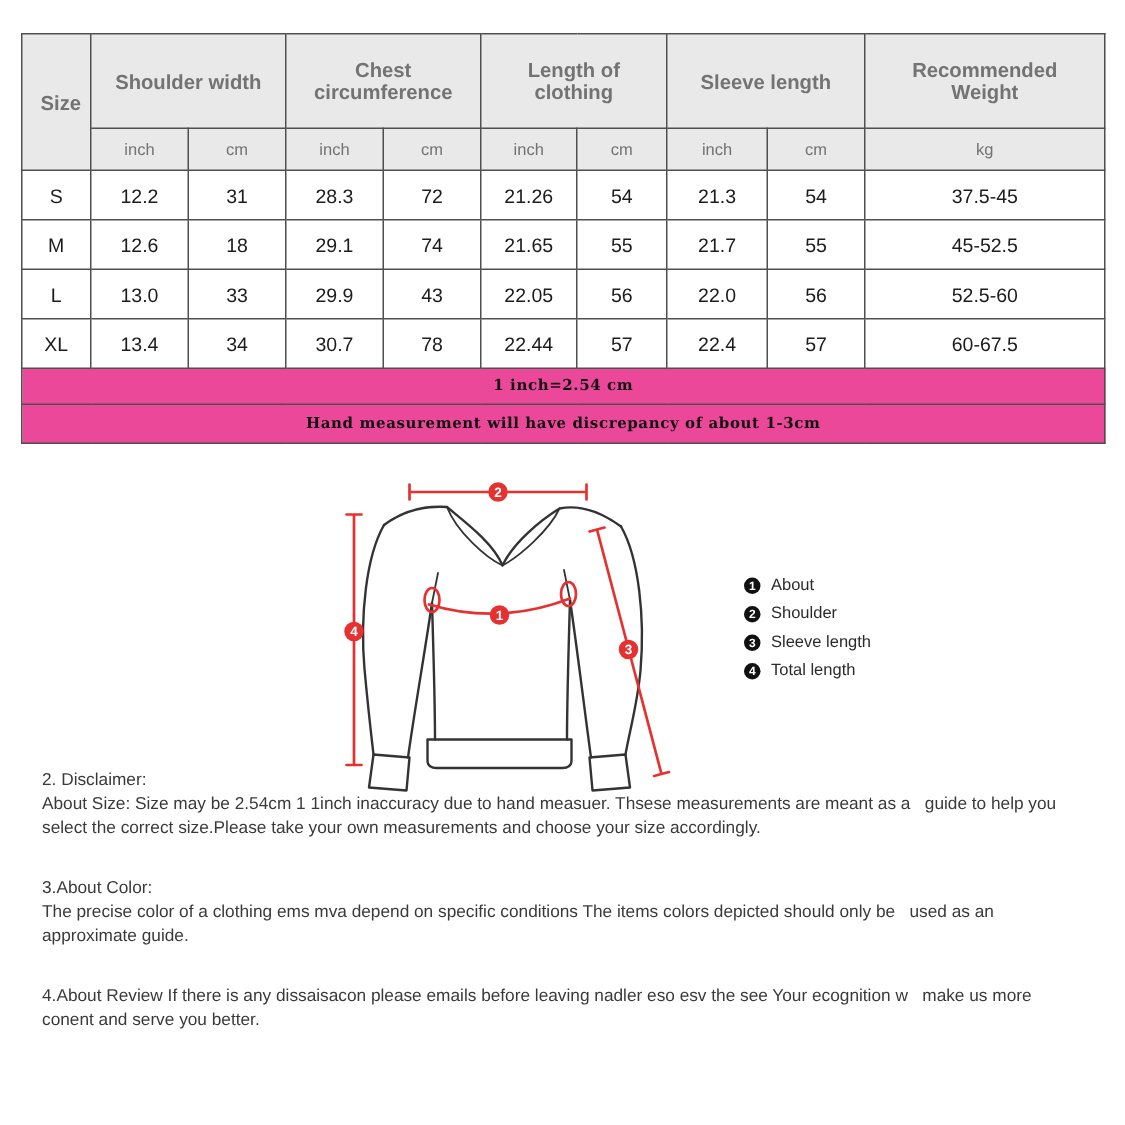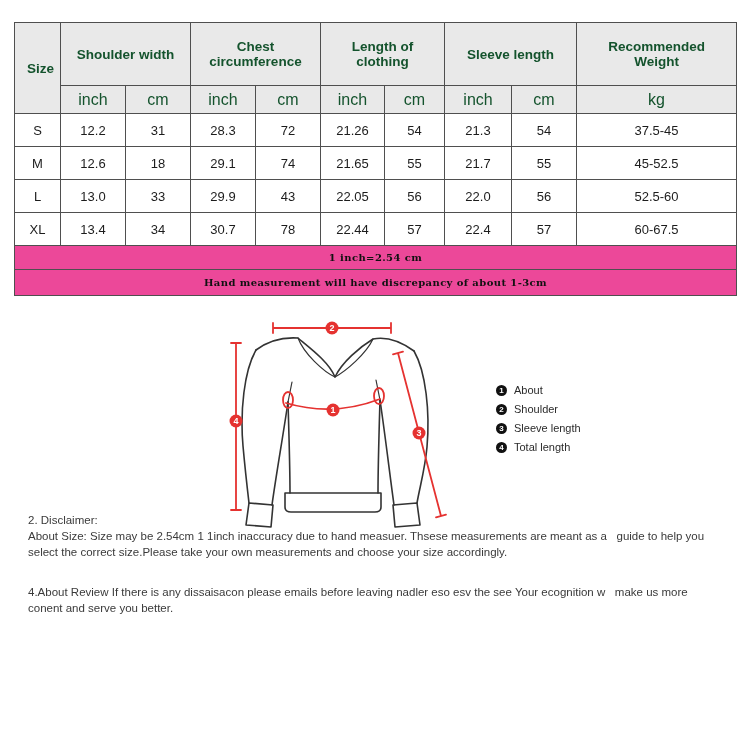--- a/index.html
+++ b/index.html
@@ -24,28 +24,28 @@
   .size-table th, .size-table td {
     border: 1px solid #4f4f4f;
     text-align: center;
     vertical-align: middle;
     padding: 0;
   }
   .size-table thead th {
     background: #e9e9e9;
     font-weight: bold;
     font-size: 13.5px;
-    color: #14532d;
+    color: #737373;
     padding: 0 12px;
   }
   .size-table tr.main-header th { height: 62px; }
   .size-table tr.unit-header th {
     height: 27px;
     font-weight: normal;
-    font-size: 16px;
+    font-size: 11px;
     padding: 0;
   }
   .size-table tbody td { height: 32px; font-size: 13px; color: #1c1c1c; background: #fff; }
   .size-table tbody td.size-cell { font-size: 13px; }
   .size-table tfoot td {
     background: #ec4899;
     font-family: "DejaVu Serif", serif;
     font-weight: bold;
     font-size: 10px;
     letter-spacing: 0.4px;
@@ -243,17 +243,20 @@
     <div class="legend-row">
       <span class="legend-bullet">4</span>
       <span class="legend-label">Total length</span>
     </div>
   </div>
 
   <div class="notes">
     <p class="note-para">2. Disclaimer:
 About Size: Size may be 2.54cm 1 1inch inaccuracy due to hand measuer. Thsese measurements are meant as a   guide to help you
 select the correct size.Please take your own measurements and choose your size accordingly.</p>
+    <p class="note-para">3.About Color:
+The precise color of a clothing ems mva depend on specific conditions The items colors depicted should only be   used as an
+approximate guide.</p>
     <p class="note-para">4.About Review If there is any dissaisacon please emails before leaving nadler eso esv the see Your ecognition w   make us more
 conent and serve you better.</p>
   </div>
 
 </div>
 
 </body></html>

